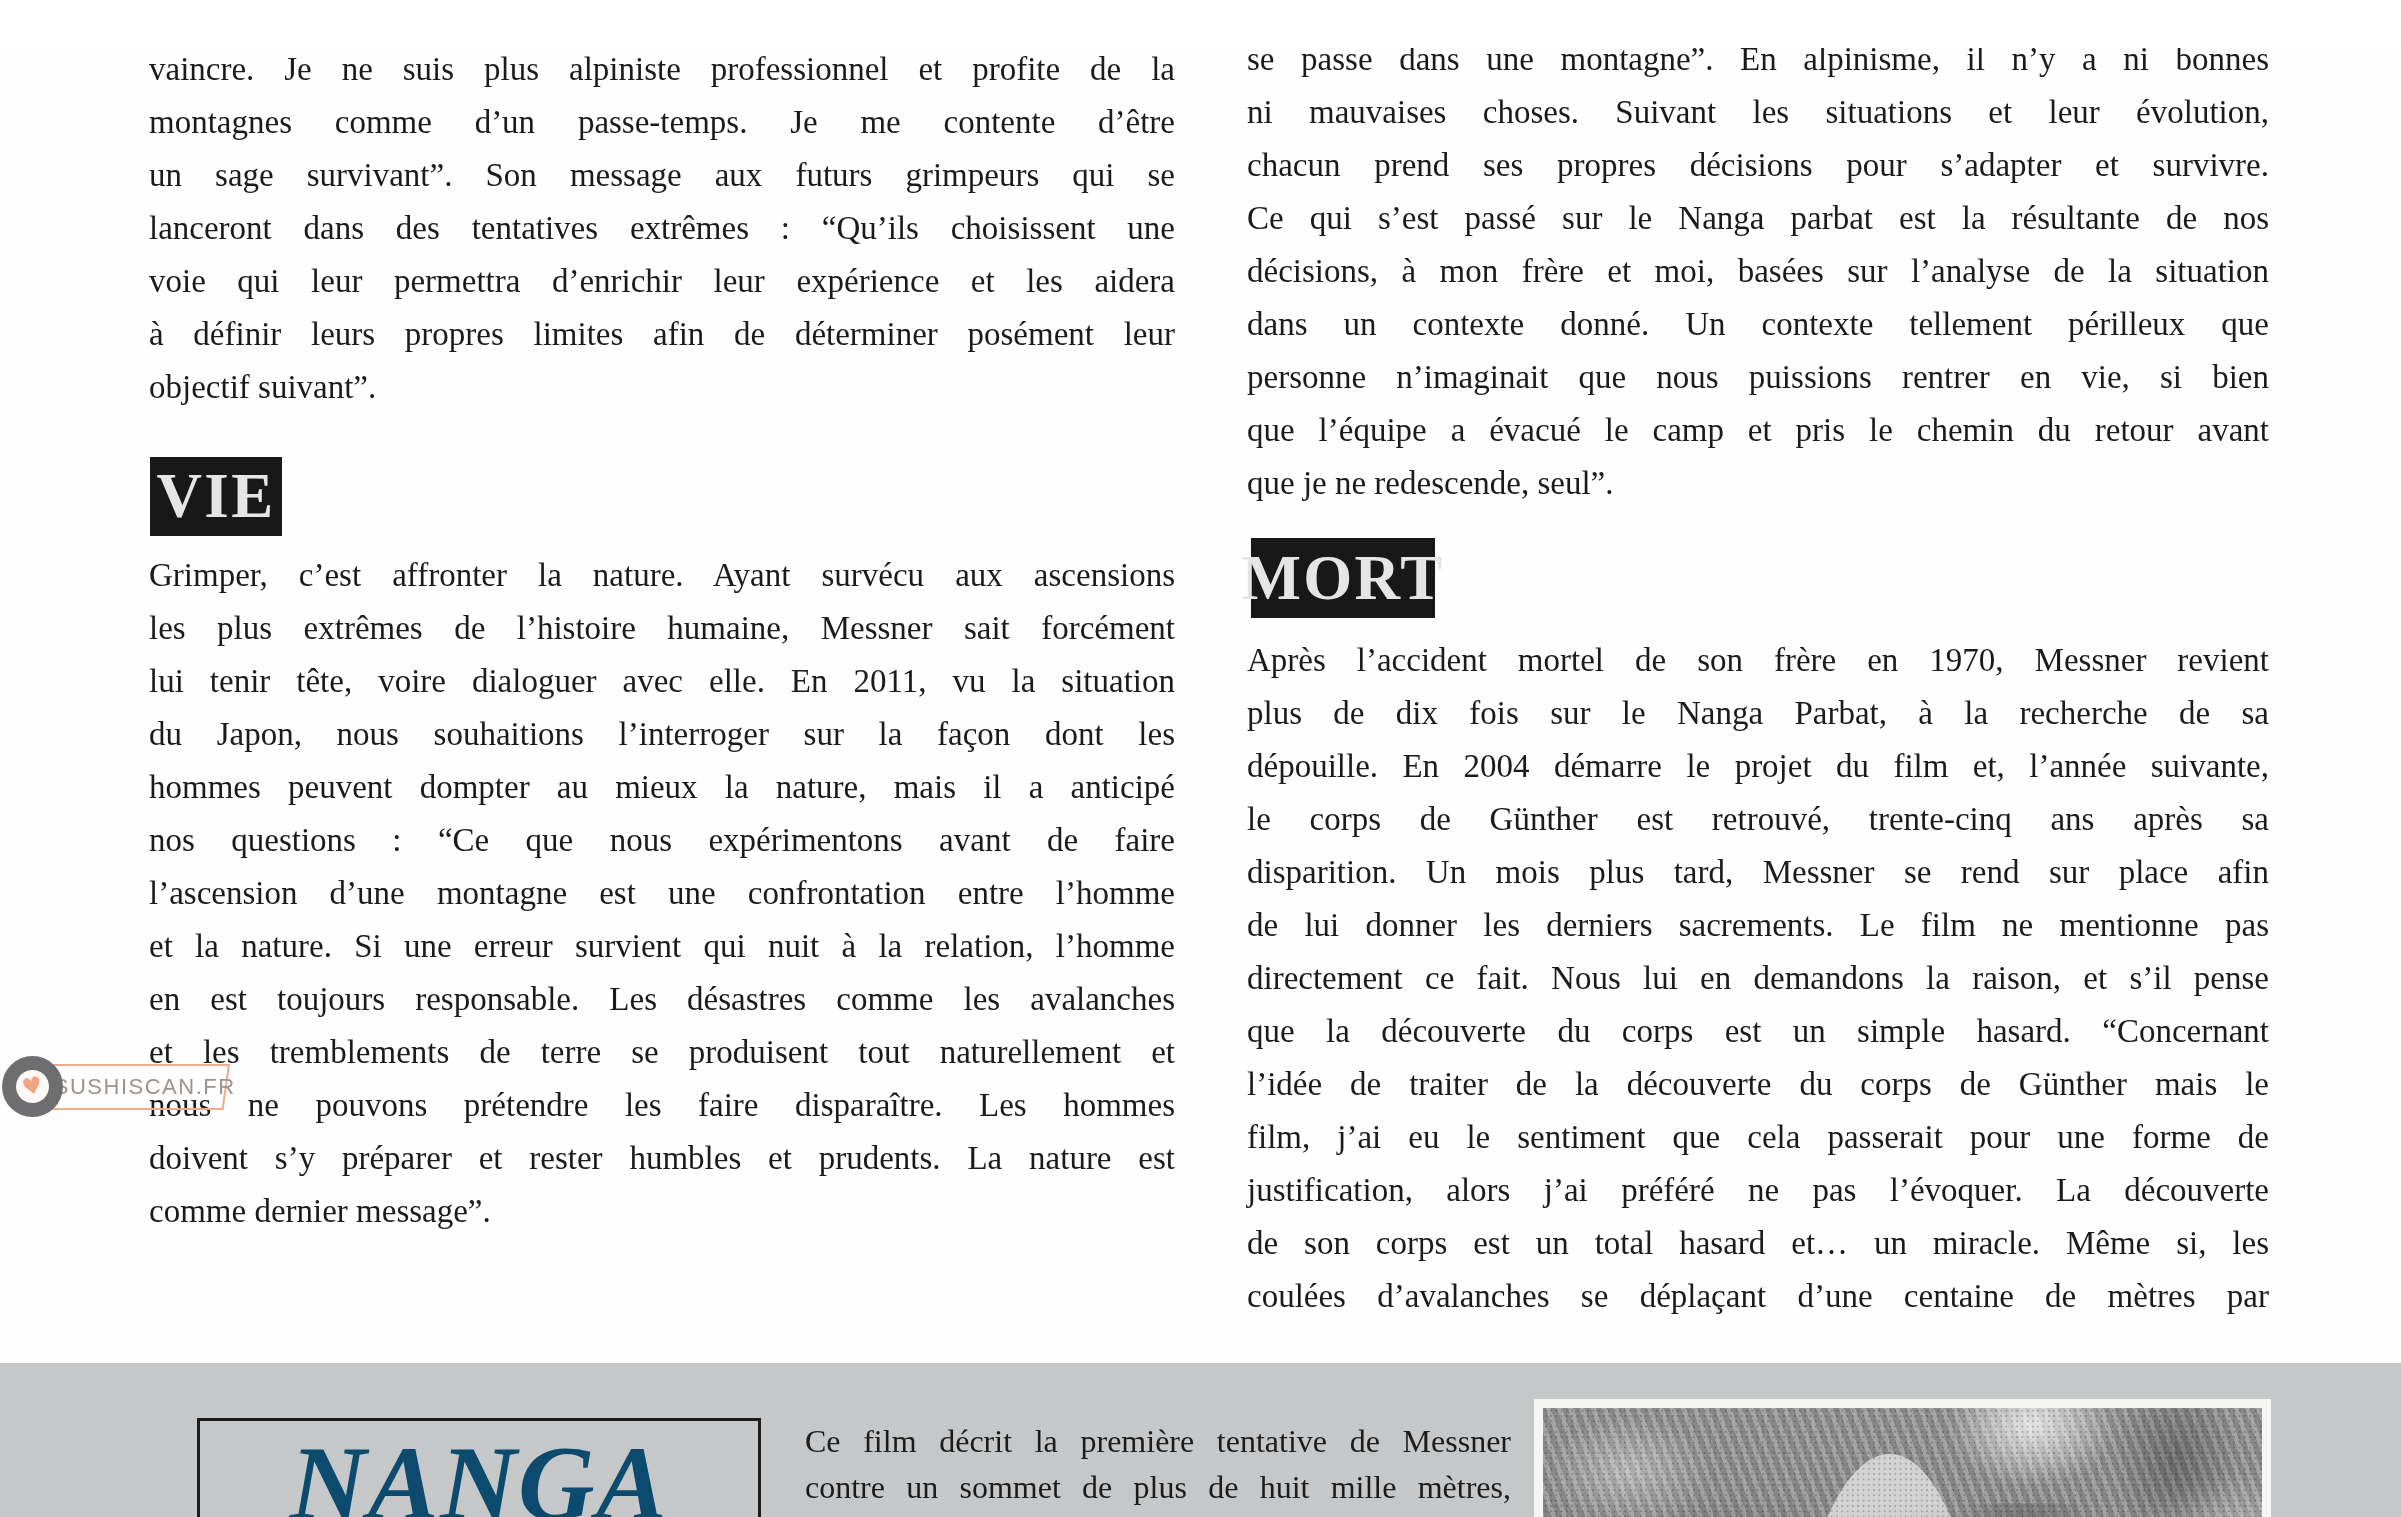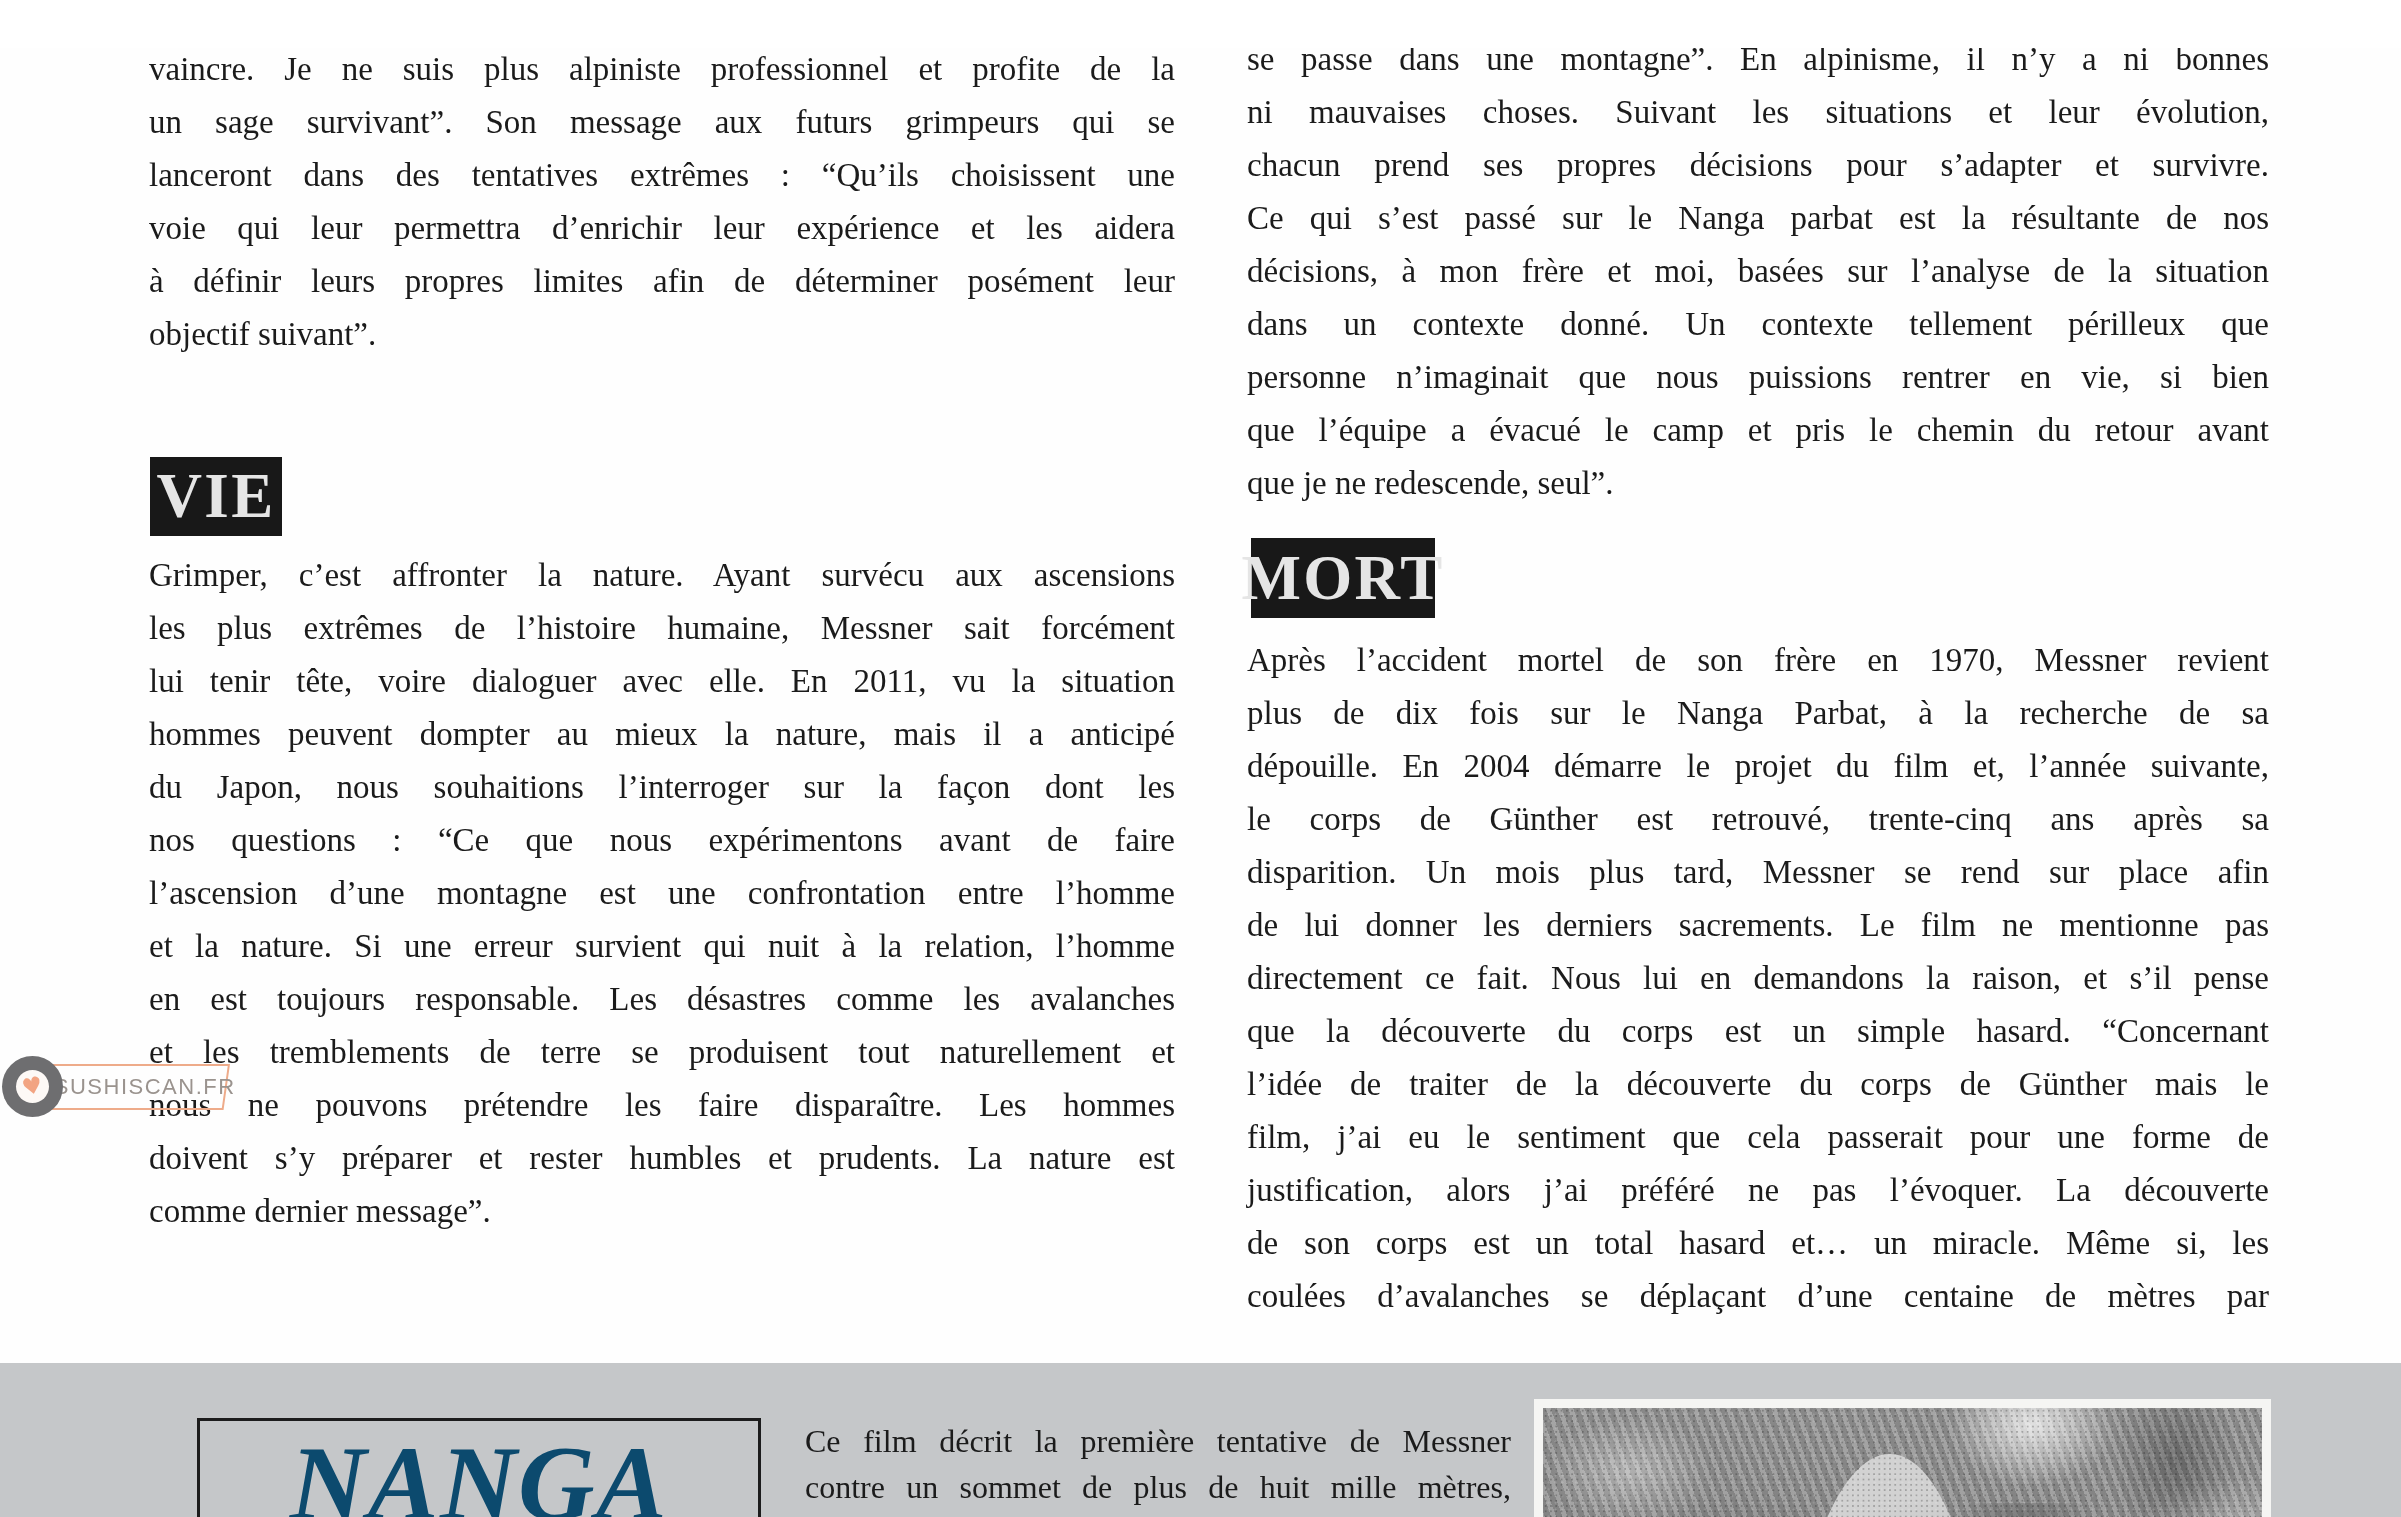--- a/index.html
+++ b/index.html
@@ -106,32 +106,33 @@
   }
 </style>
 </head>
 <body>
 
 <div class="page">
 
   <div class="col col-left">
     <div class="para" style="top:-4.6px">
         <div class="line">vaincre. Je ne suis plus alpiniste professionnel et profite de la</div>
+        <div class="line">montagnes comme d’un passe-temps. Je me contente d’être</div>
         <div class="line">un sage survivant”. Son message aux futurs grimpeurs qui se</div>
         <div class="line">lanceront dans des tentatives extrêmes : “Qu’ils choisissent une</div>
         <div class="line">voie qui leur permettra d’enrichir leur expérience et les aidera</div>
         <div class="line">à définir leurs propres limites afin de déterminer posément leur</div>
         <div class="line last">objectif suivant”.</div>
       </div>
     <div class="para" style="top:501px">
         <div class="line">Grimper, c’est affronter la nature. Ayant survécu aux ascensions</div>
         <div class="line">les plus extrêmes de l’histoire humaine, Messner sait forcément</div>
         <div class="line">lui tenir tête, voire dialoguer avec elle. En 2011, vu la situation</div>
+        <div class="line">du Japon, nous souhaitions l’interroger sur la façon dont les</div>
         <div class="line">hommes peuvent dompter au mieux la nature, mais il a anticipé</div>
-        <div class="line">du Japon, nous souhaitions l’interroger sur la façon dont les</div>
         <div class="line">nos questions : “Ce que nous expérimentons avant de faire</div>
         <div class="line">l’ascension d’une montagne est une confrontation entre l’homme</div>
         <div class="line">et la nature. Si une erreur survient qui nuit à la relation, l’homme</div>
         <div class="line">en est toujours responsable. Les désastres comme les avalanches</div>
         <div class="line">et les tremblements de terre se produisent tout naturellement et</div>
         <div class="line">nous ne pouvons prétendre les faire disparaître. Les hommes</div>
         <div class="line">doivent s’y préparer et rester humbles et prudents. La nature est</div>
         <div class="line last">comme dernier message”.</div>
       </div>
   </div>

